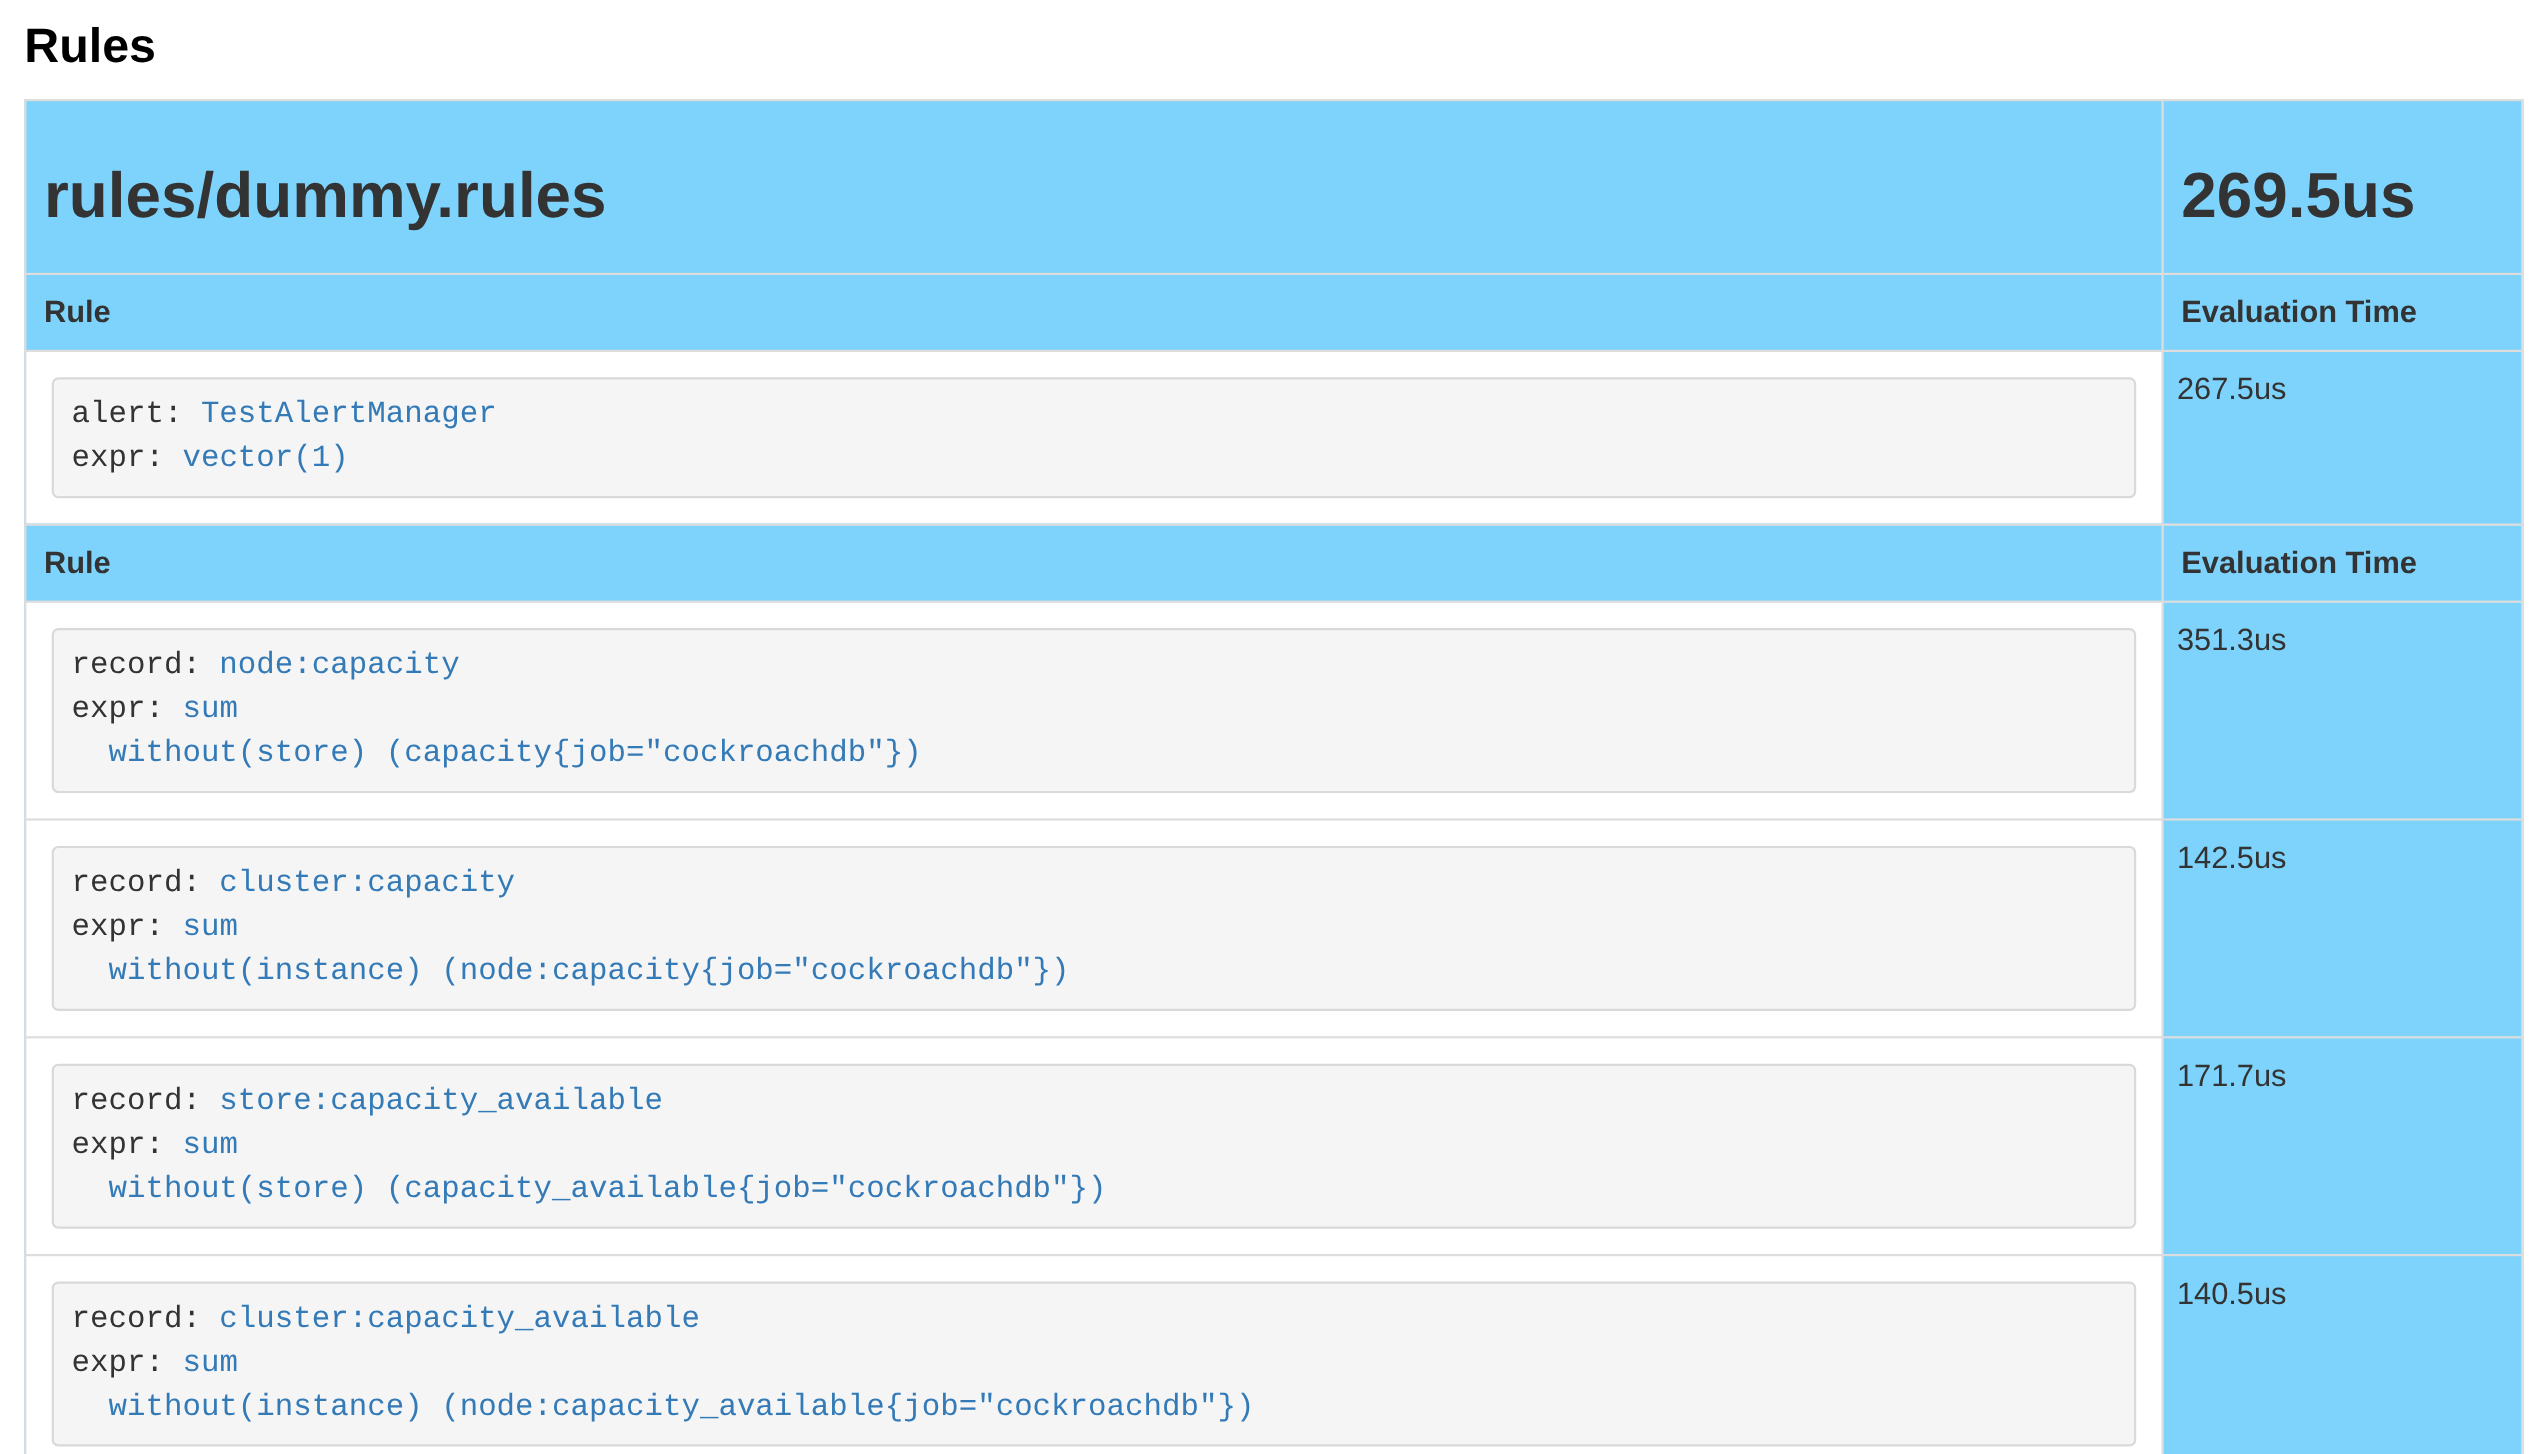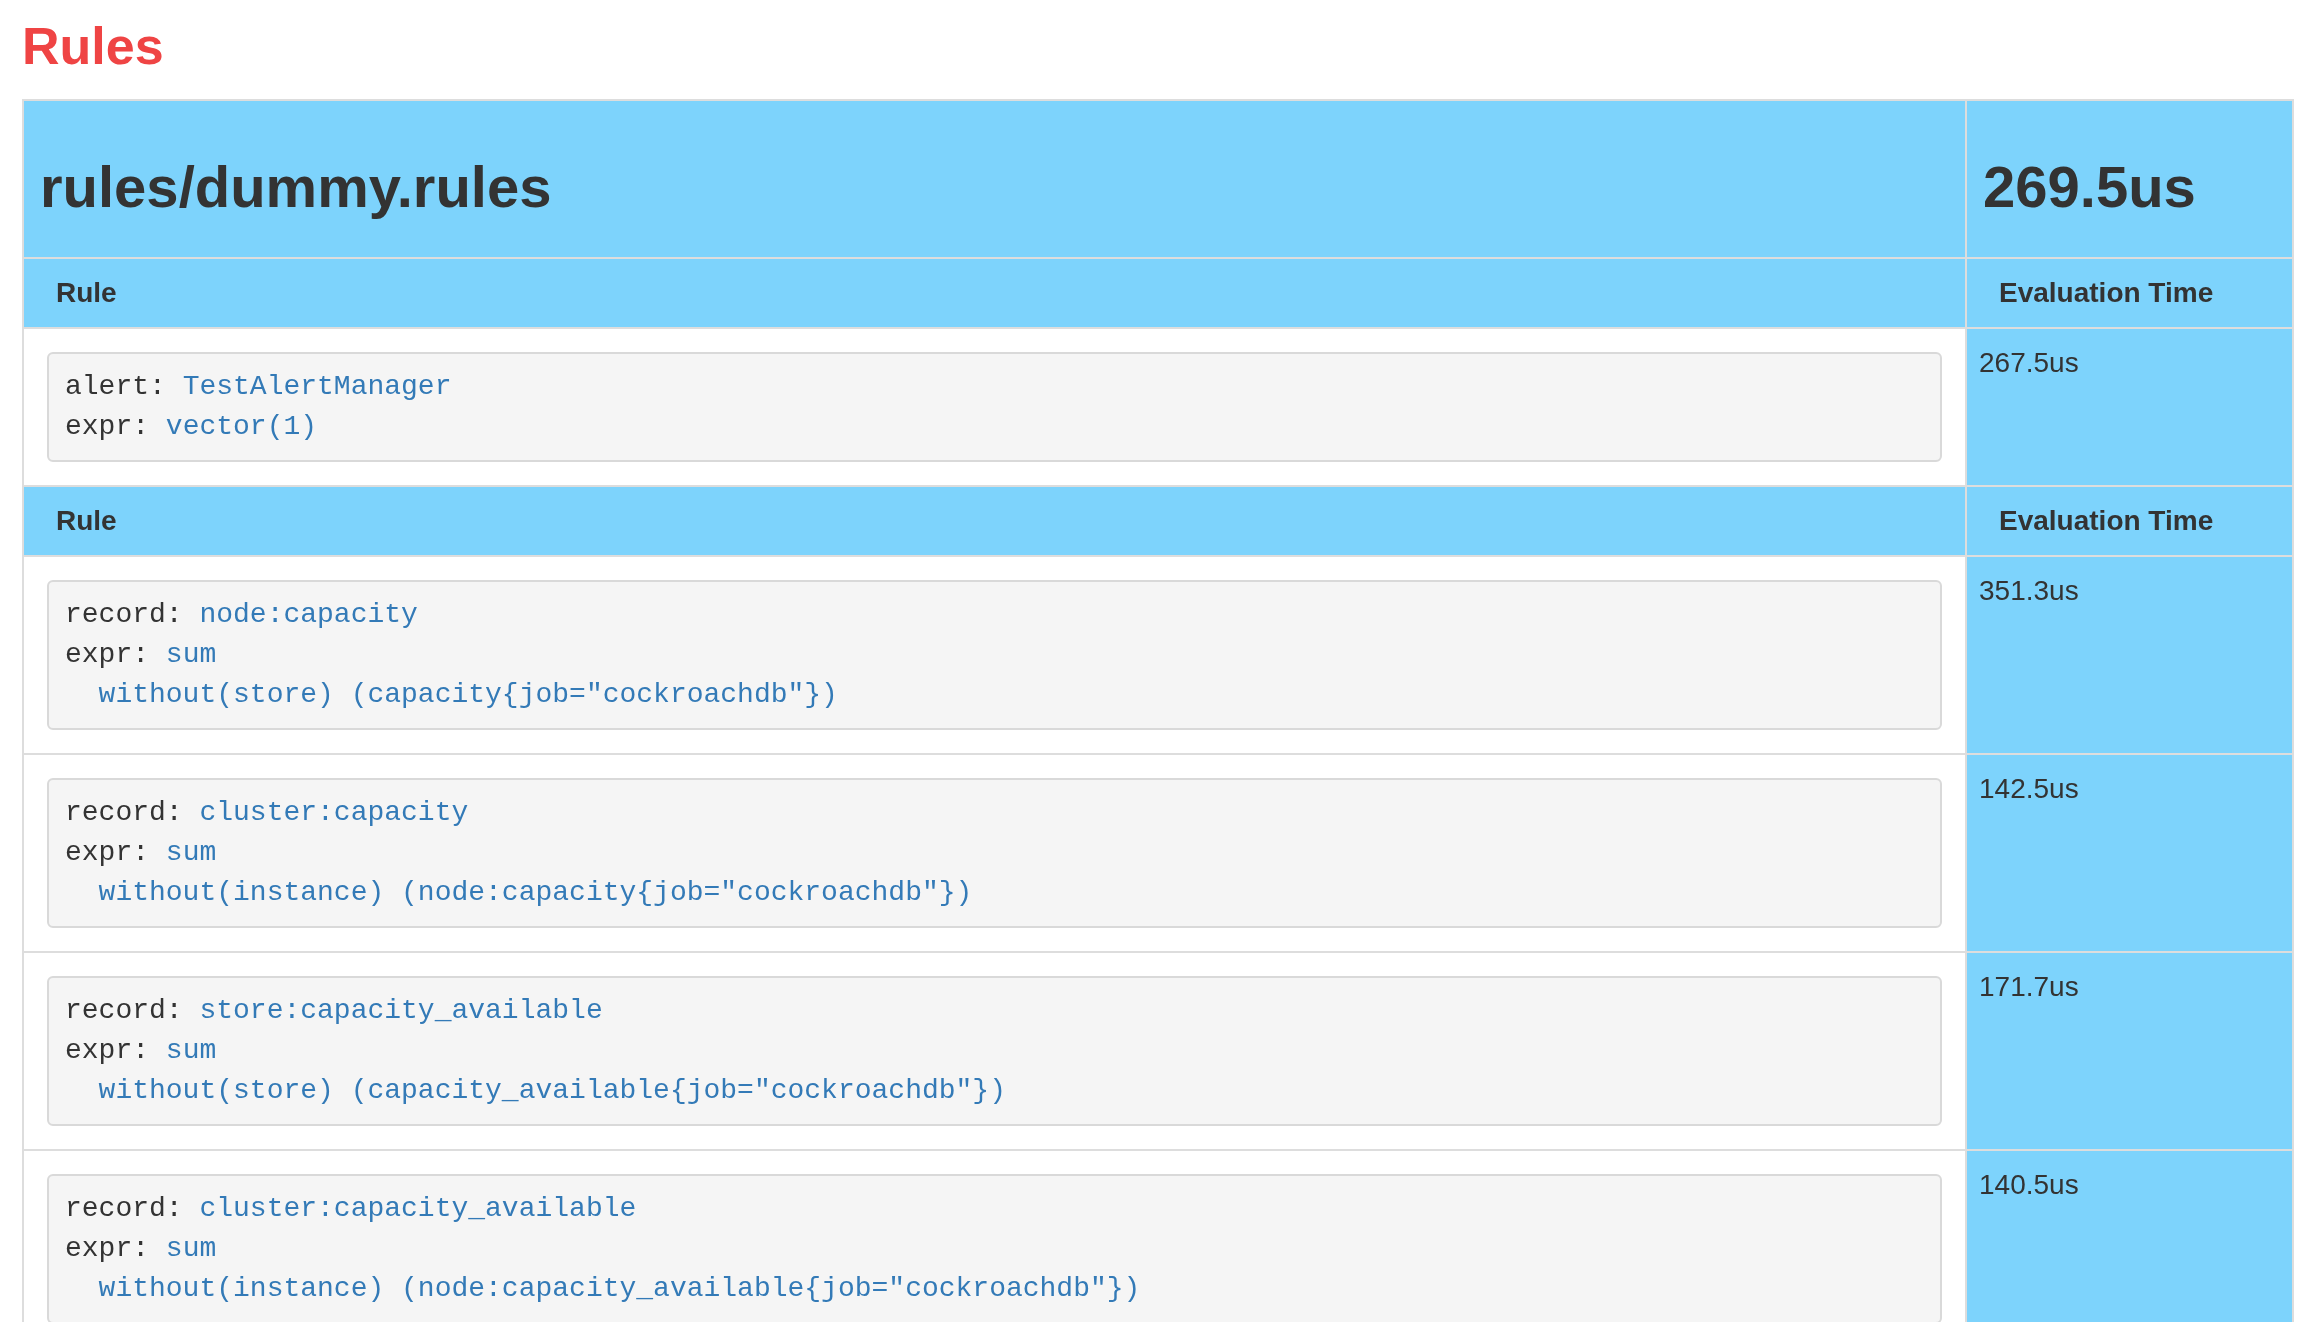--- a/index.html
+++ b/index.html
@@ -8,25 +8,25 @@
     width: 2316px; height: 1322px;
     overflow: hidden;
     background: #ffffff;
     font-family: "Liberation Sans", sans-serif;
     color: #333333;
     font-size: 28px;
   }
   .container { padding: 0 22px; }
 
   h1.page-title {
-    font-size: 52px;
+    font-size: 44px;
     font-weight: bold;
     margin: 18px 0 24px 0;
     line-height: 1.1;
-    color: #ef4444;
+    color: #000000;
   }
 
   table.group-table {
     width: 100%;
     border-collapse: collapse;
     table-layout: fixed;
     background: #7dd3fc;
   }
   table.group-table + table.group-table { margin-top: -2px; }
 
@@ -40,21 +40,21 @@
     font-size: 58px;
     font-weight: bold;
     margin: 38px 0 22px 0;
     line-height: 1.1;
     color: #333333;
     white-space: nowrap;
     overflow: hidden;
   }
 
   th.col-header {
-    padding: 14px 32px;
+    padding: 14px 16px;
     font-size: 28px;
     font-weight: bold;
     line-height: 40px;
   }
 
   td.rule-cell { padding: 5px; background: #ffffff; }
   td.rule-cell pre {
     margin: 18px;
     padding: 13px 16px;
     background: #f5f5f5;

